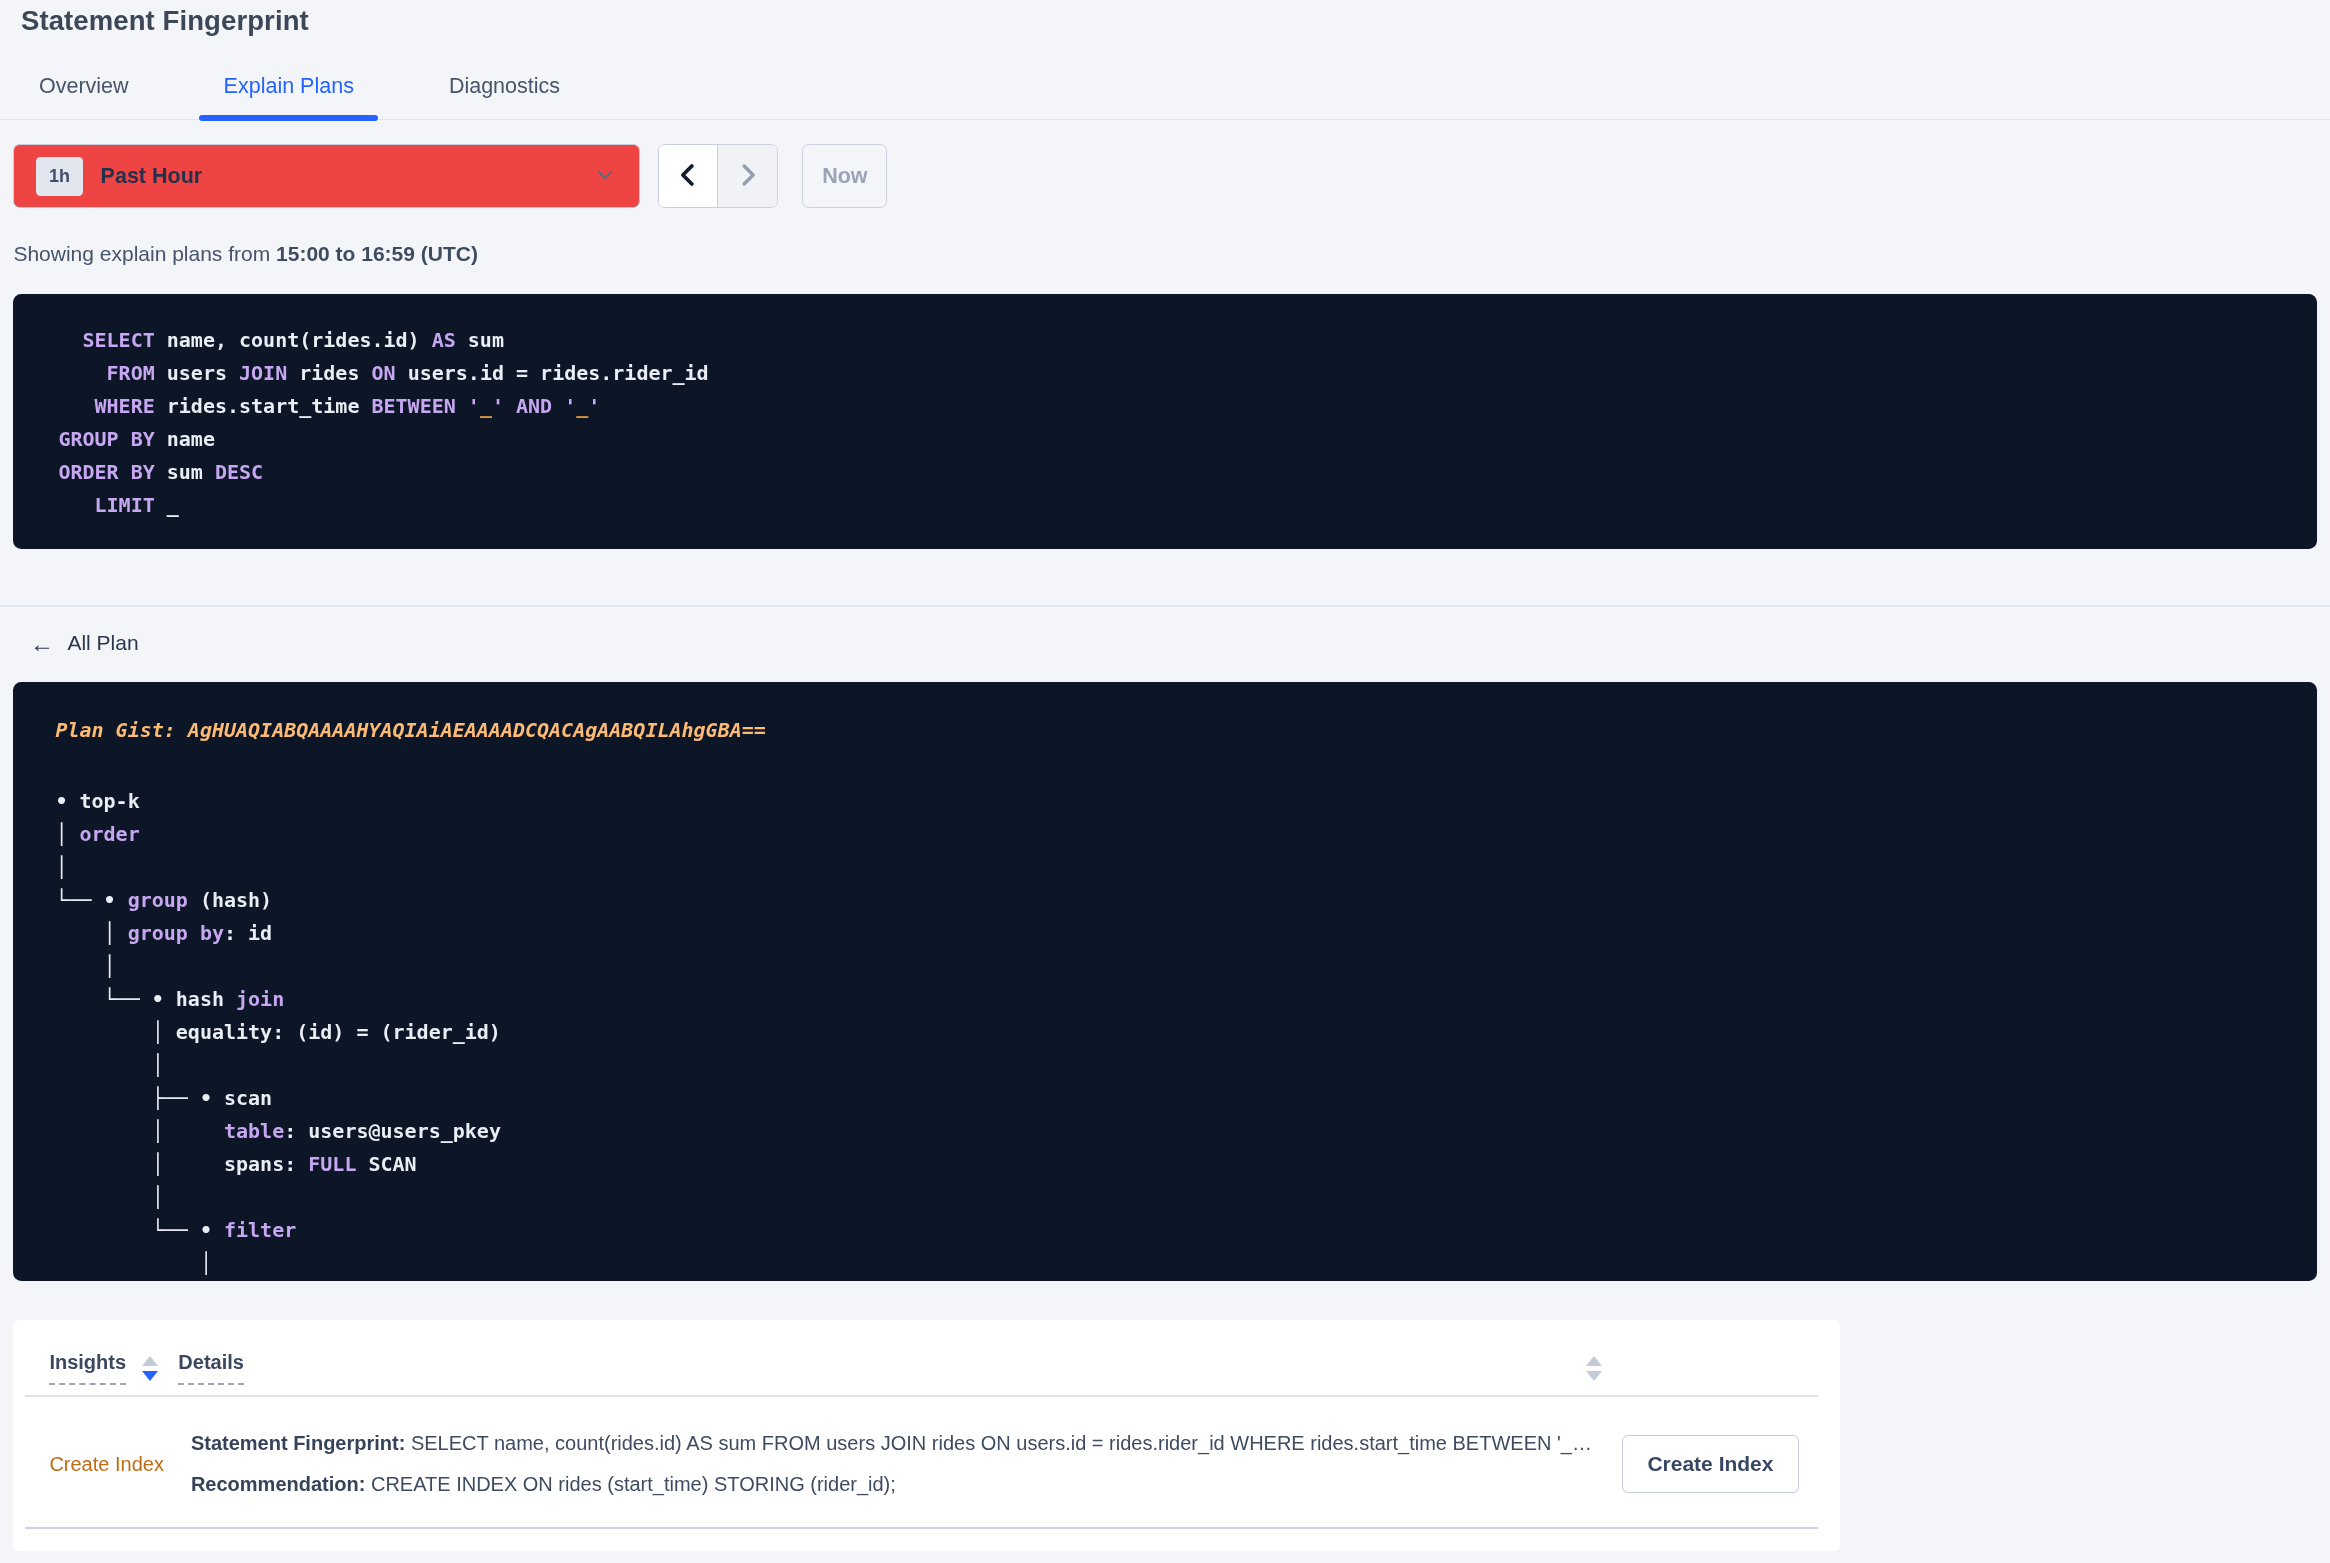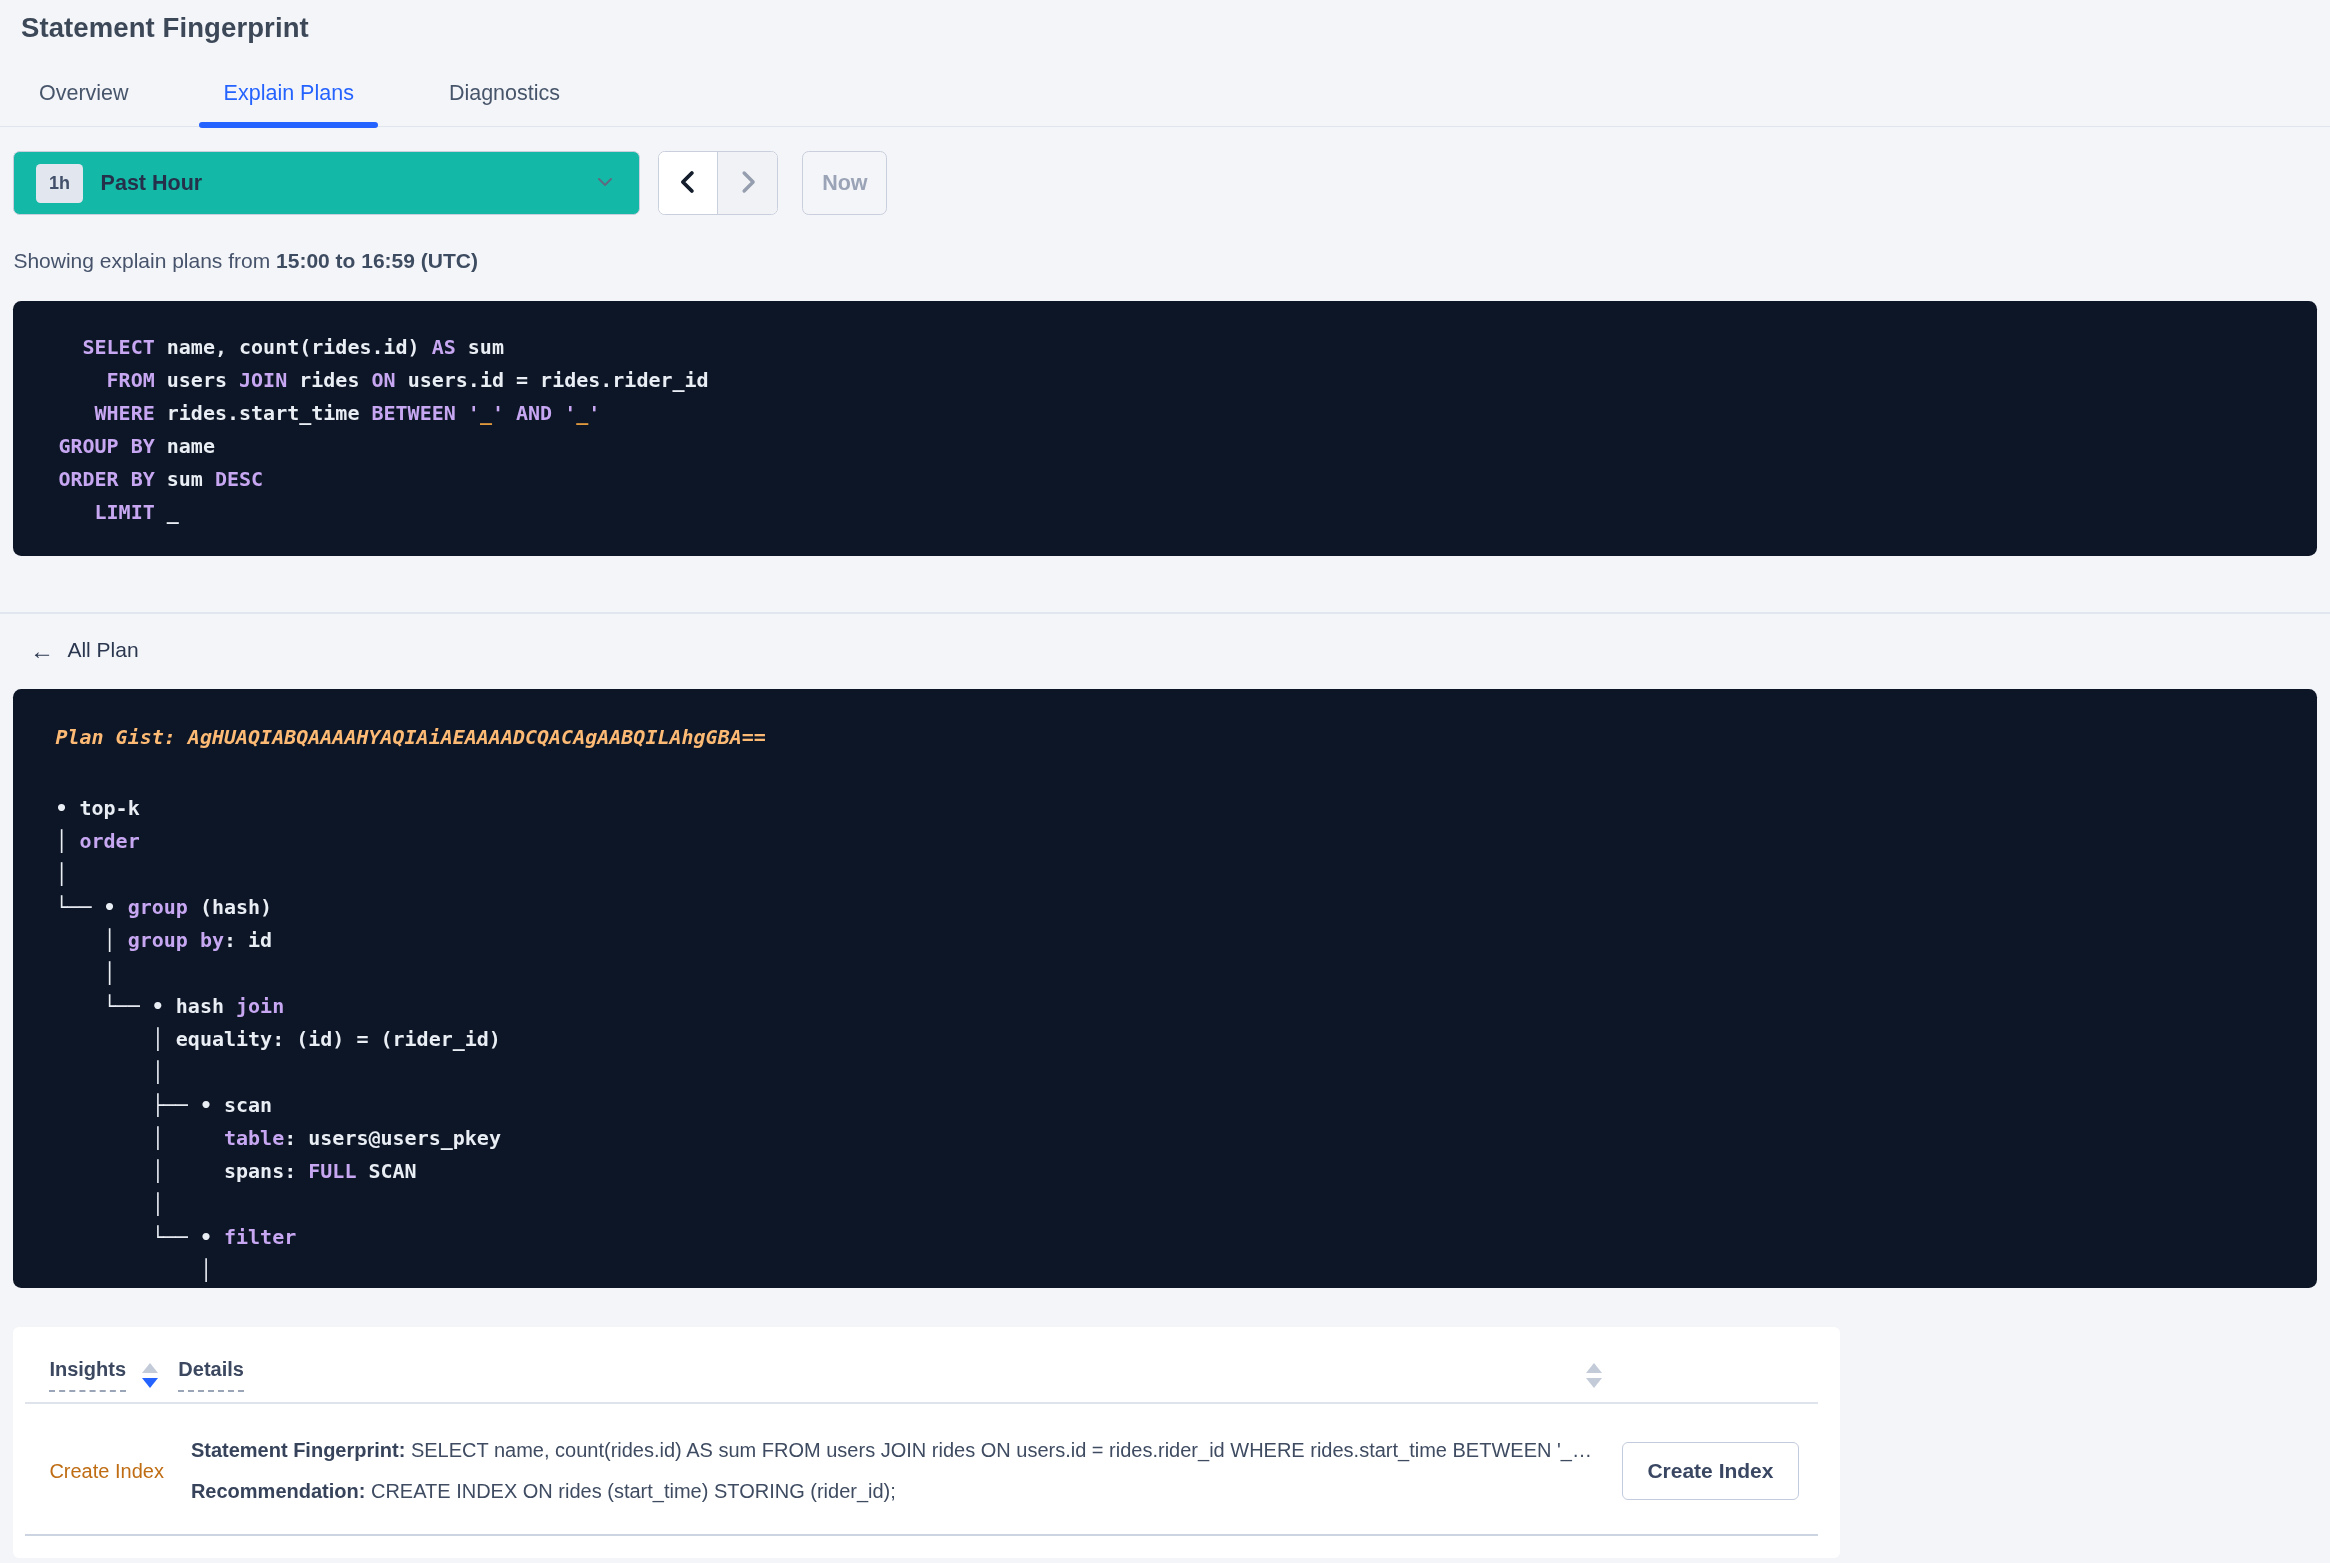--- a/index.html
+++ b/index.html
@@ -7,21 +7,21 @@
   body {
     background:#f4f5f9;
     font-family:"Liberation Sans", sans-serif;
     color:#3e4c61;
     overflow:hidden;
   }
   .page { width:2330px; height:1564px; position:relative; }
 
   
   .page-title {
-    padding:12px 0 0 21px;
+    padding:5px 0 0 21px;
     font-size:27.5px; font-weight:700; color:#3c4858;
     letter-spacing:0.1px;
   }
 
   
   .tabbar {
     margin-top:37px;
     padding-left:39px;
     display:flex; align-items:flex-start;
     border-bottom:1.5px solid #e0e4ec;
@@ -35,21 +35,21 @@
   }
   .tab.active { color:#2463ff; }
   .tab.active::after {
     content:""; position:absolute; left:-24.5px; right:-24.5px; bottom:-1.5px;
     height:6px; border-radius:3.7px; background:#2463ff;
   }
 
   
   .controls { margin:24px 0 0 13.4px; display:flex; align-items:stretch; height:64px; }
   .time-dropdown {
-    width:627px; background:#14b8a6;
+    width:627px; background:#ef4444;
     border:1.5px solid #c9cfdd; border-radius:6.7px;
     display:flex; align-items:center;
     padding:0 22px; cursor:pointer;
   }
   .time-badge {
     background:#e2e6ee; border-radius:4.5px;
     font-size:18px; font-weight:700; color:#42506b;
     padding:9px 12.6px;
   }
   .time-label { margin-left:18px; font-size:21.5px; font-weight:600; color:#25314a; }

